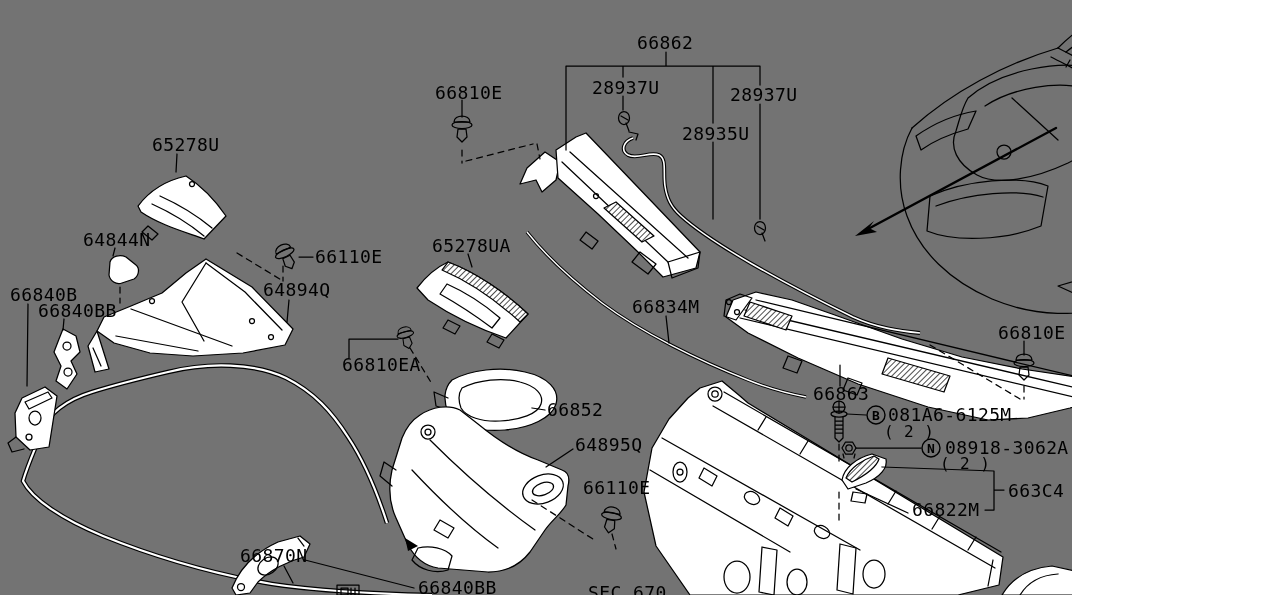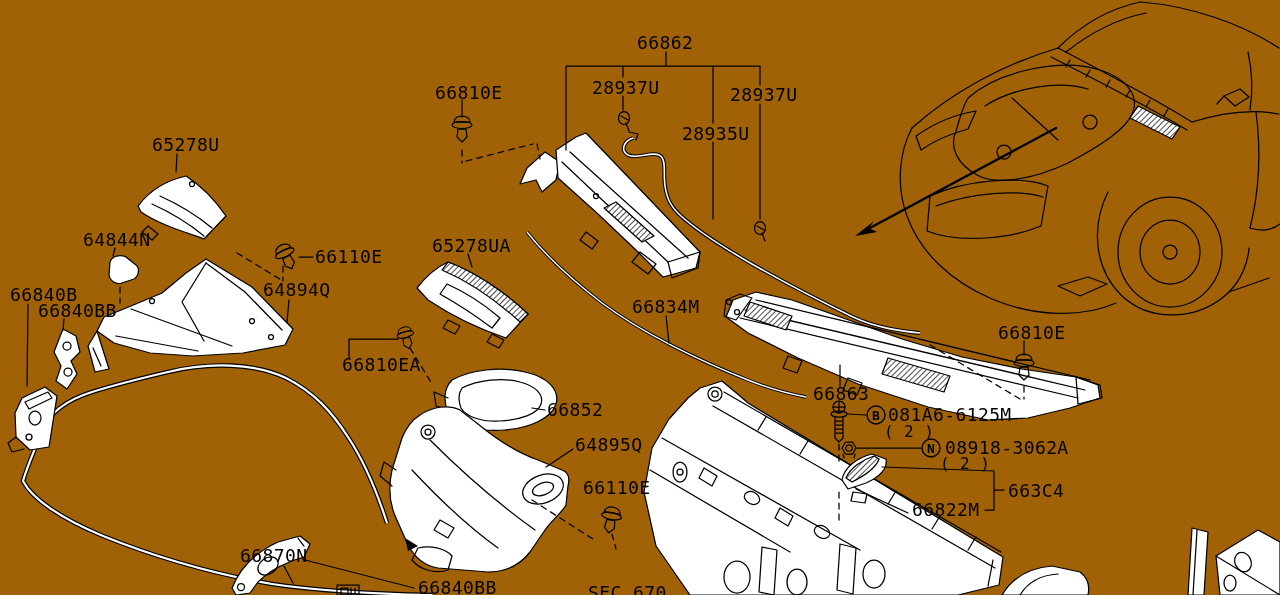--- a/index.html
+++ b/index.html
@@ -1,16 +1,16 @@
 <!DOCTYPE html>
 <html><head>
 <meta charset="utf-8">
 <style>
   html,body{margin:0;padding:0;background:#fff;}
-  .stage{position:relative;width:1280px;height:595px;background:#a16207;overflow:hidden;
+  .stage{position:relative;width:1072px;height:595px;background:#737373;overflow:hidden;
          font-family:"DejaVu Sans Mono","Liberation Mono",monospace;}
   svg{position:absolute;left:0;top:0;}
   svg .art{stroke:#000;fill:none;stroke-width:1.25;stroke-linejoin:round;stroke-linecap:round;}
   svg text{fill:#000;font-family:"DejaVu Sans Mono","Liberation Mono",monospace;
            font-size:18px;letter-spacing:.4px;white-space:pre;}
   svg text.tc{font-size:13px;font-weight:bold;text-anchor:middle;letter-spacing:0;}
   svg text.tq{font-size:16px;}
 </style>
 </head>
 <body>

